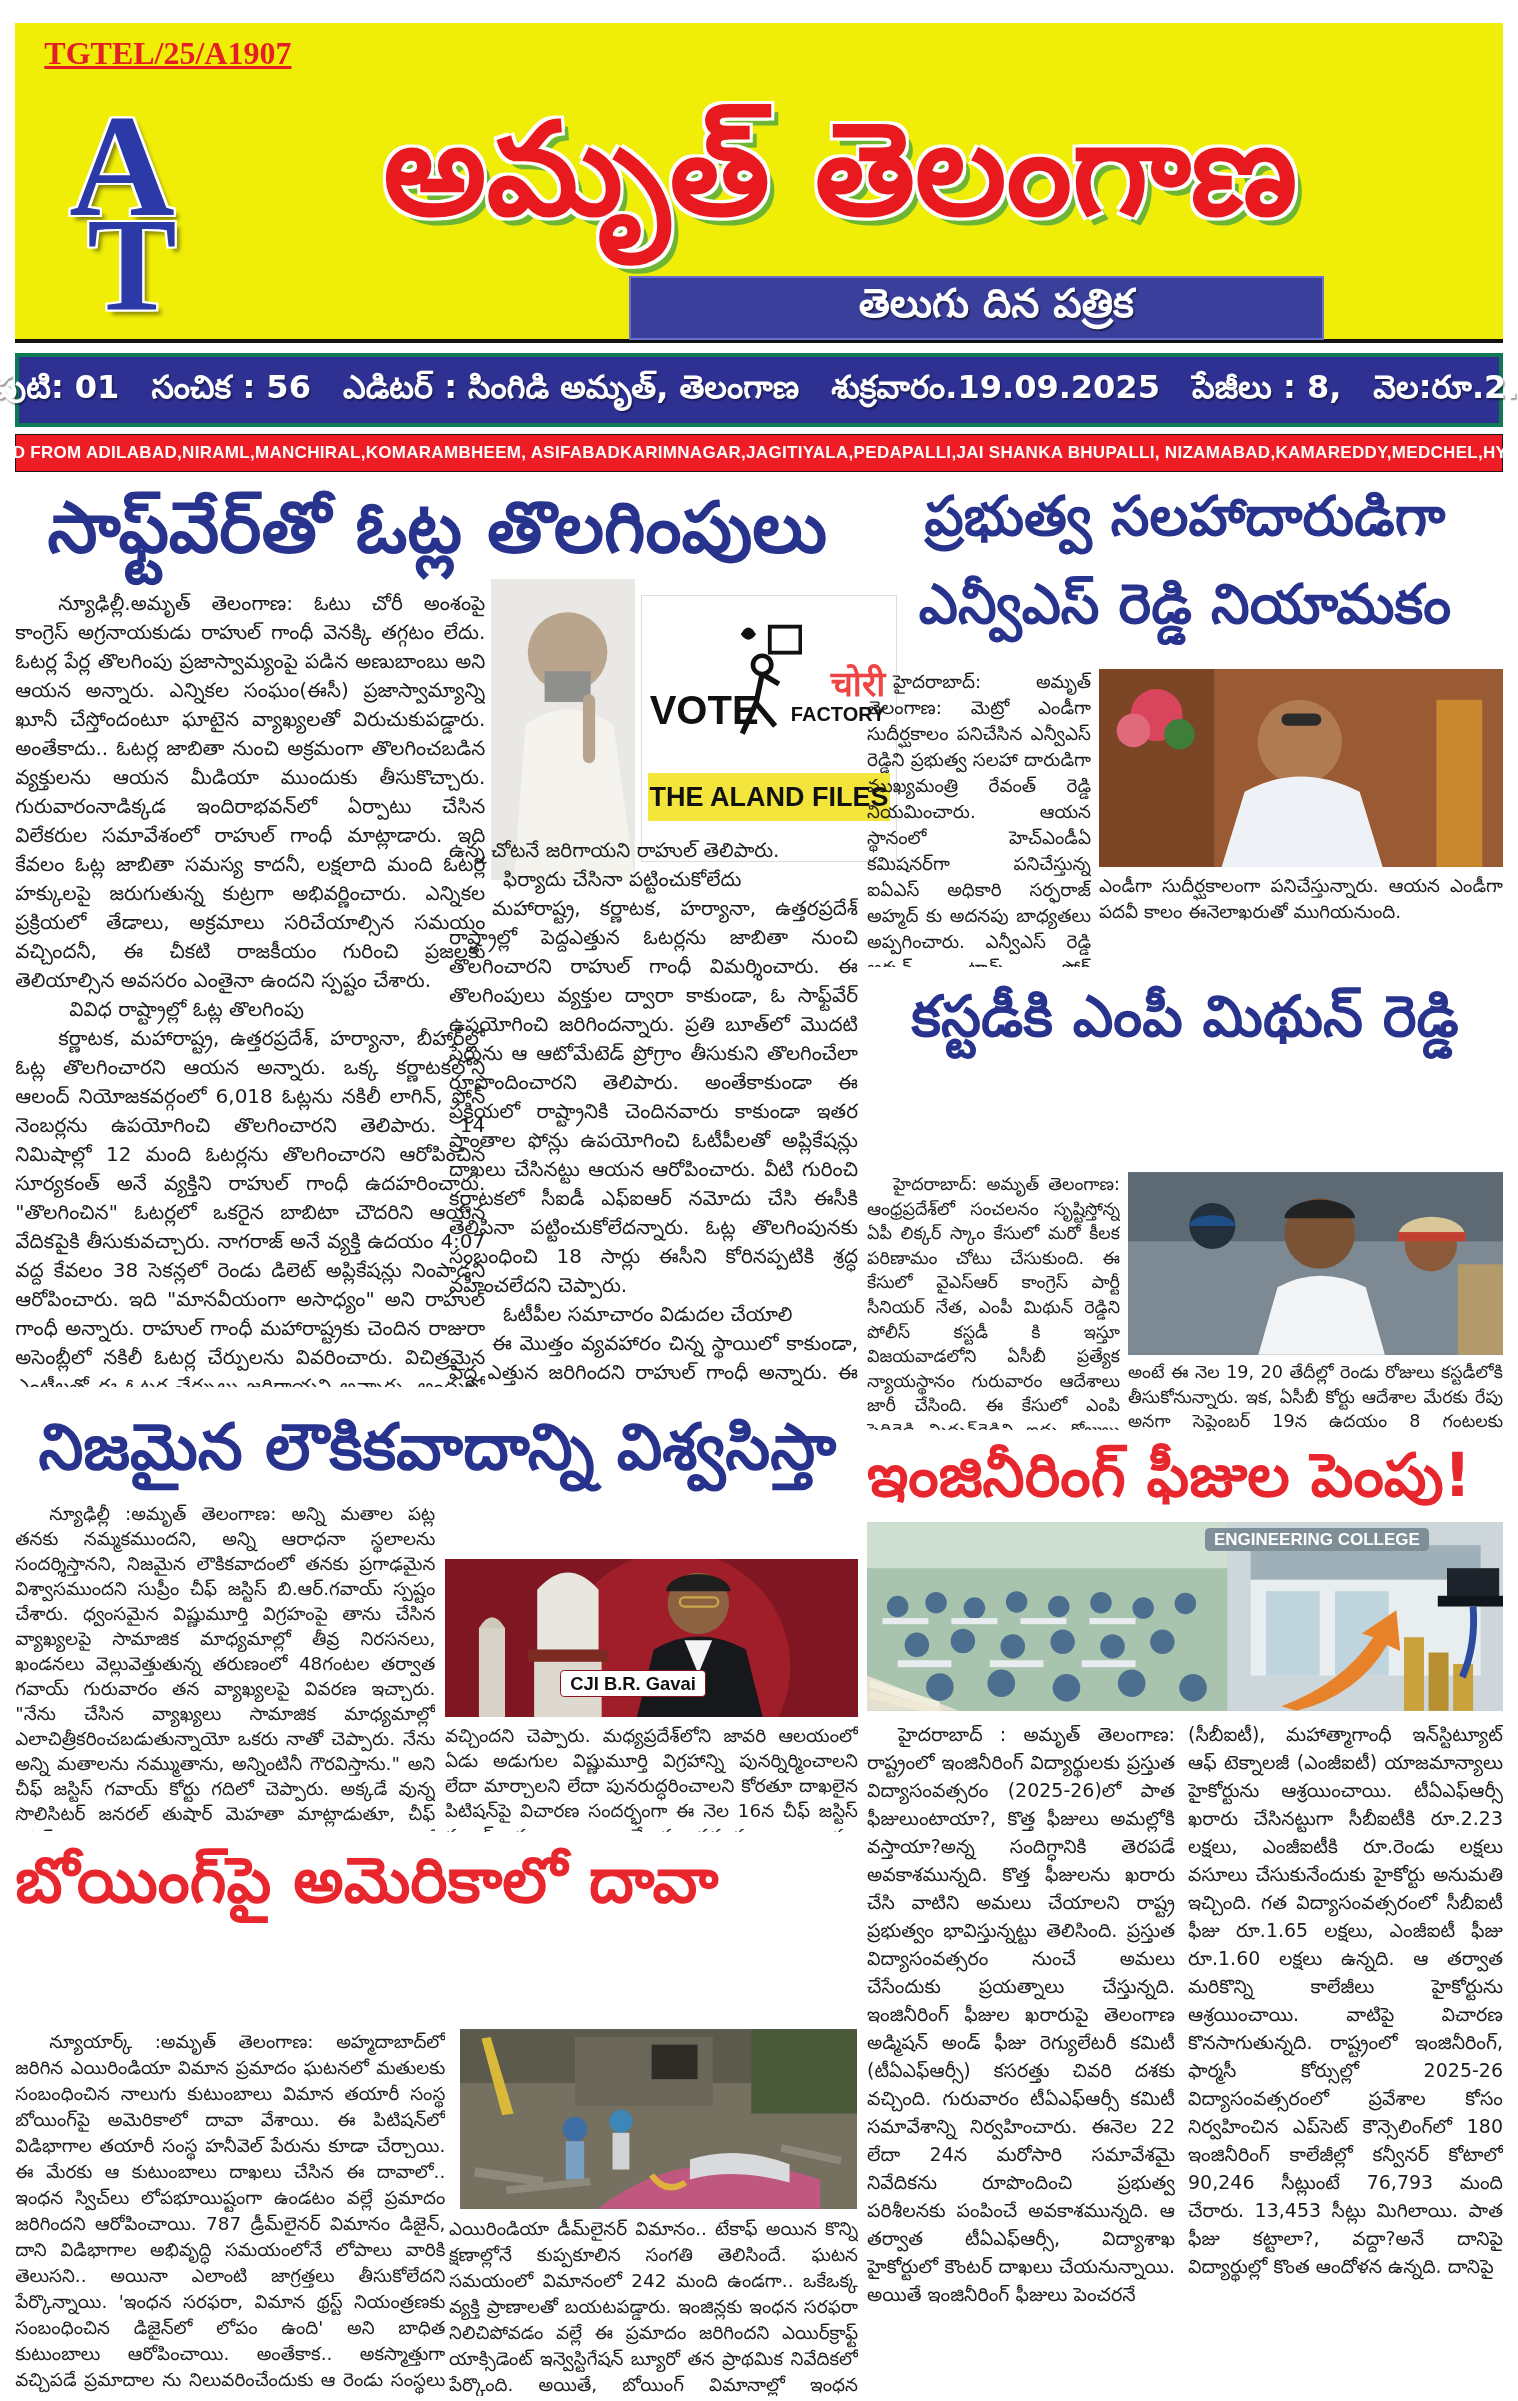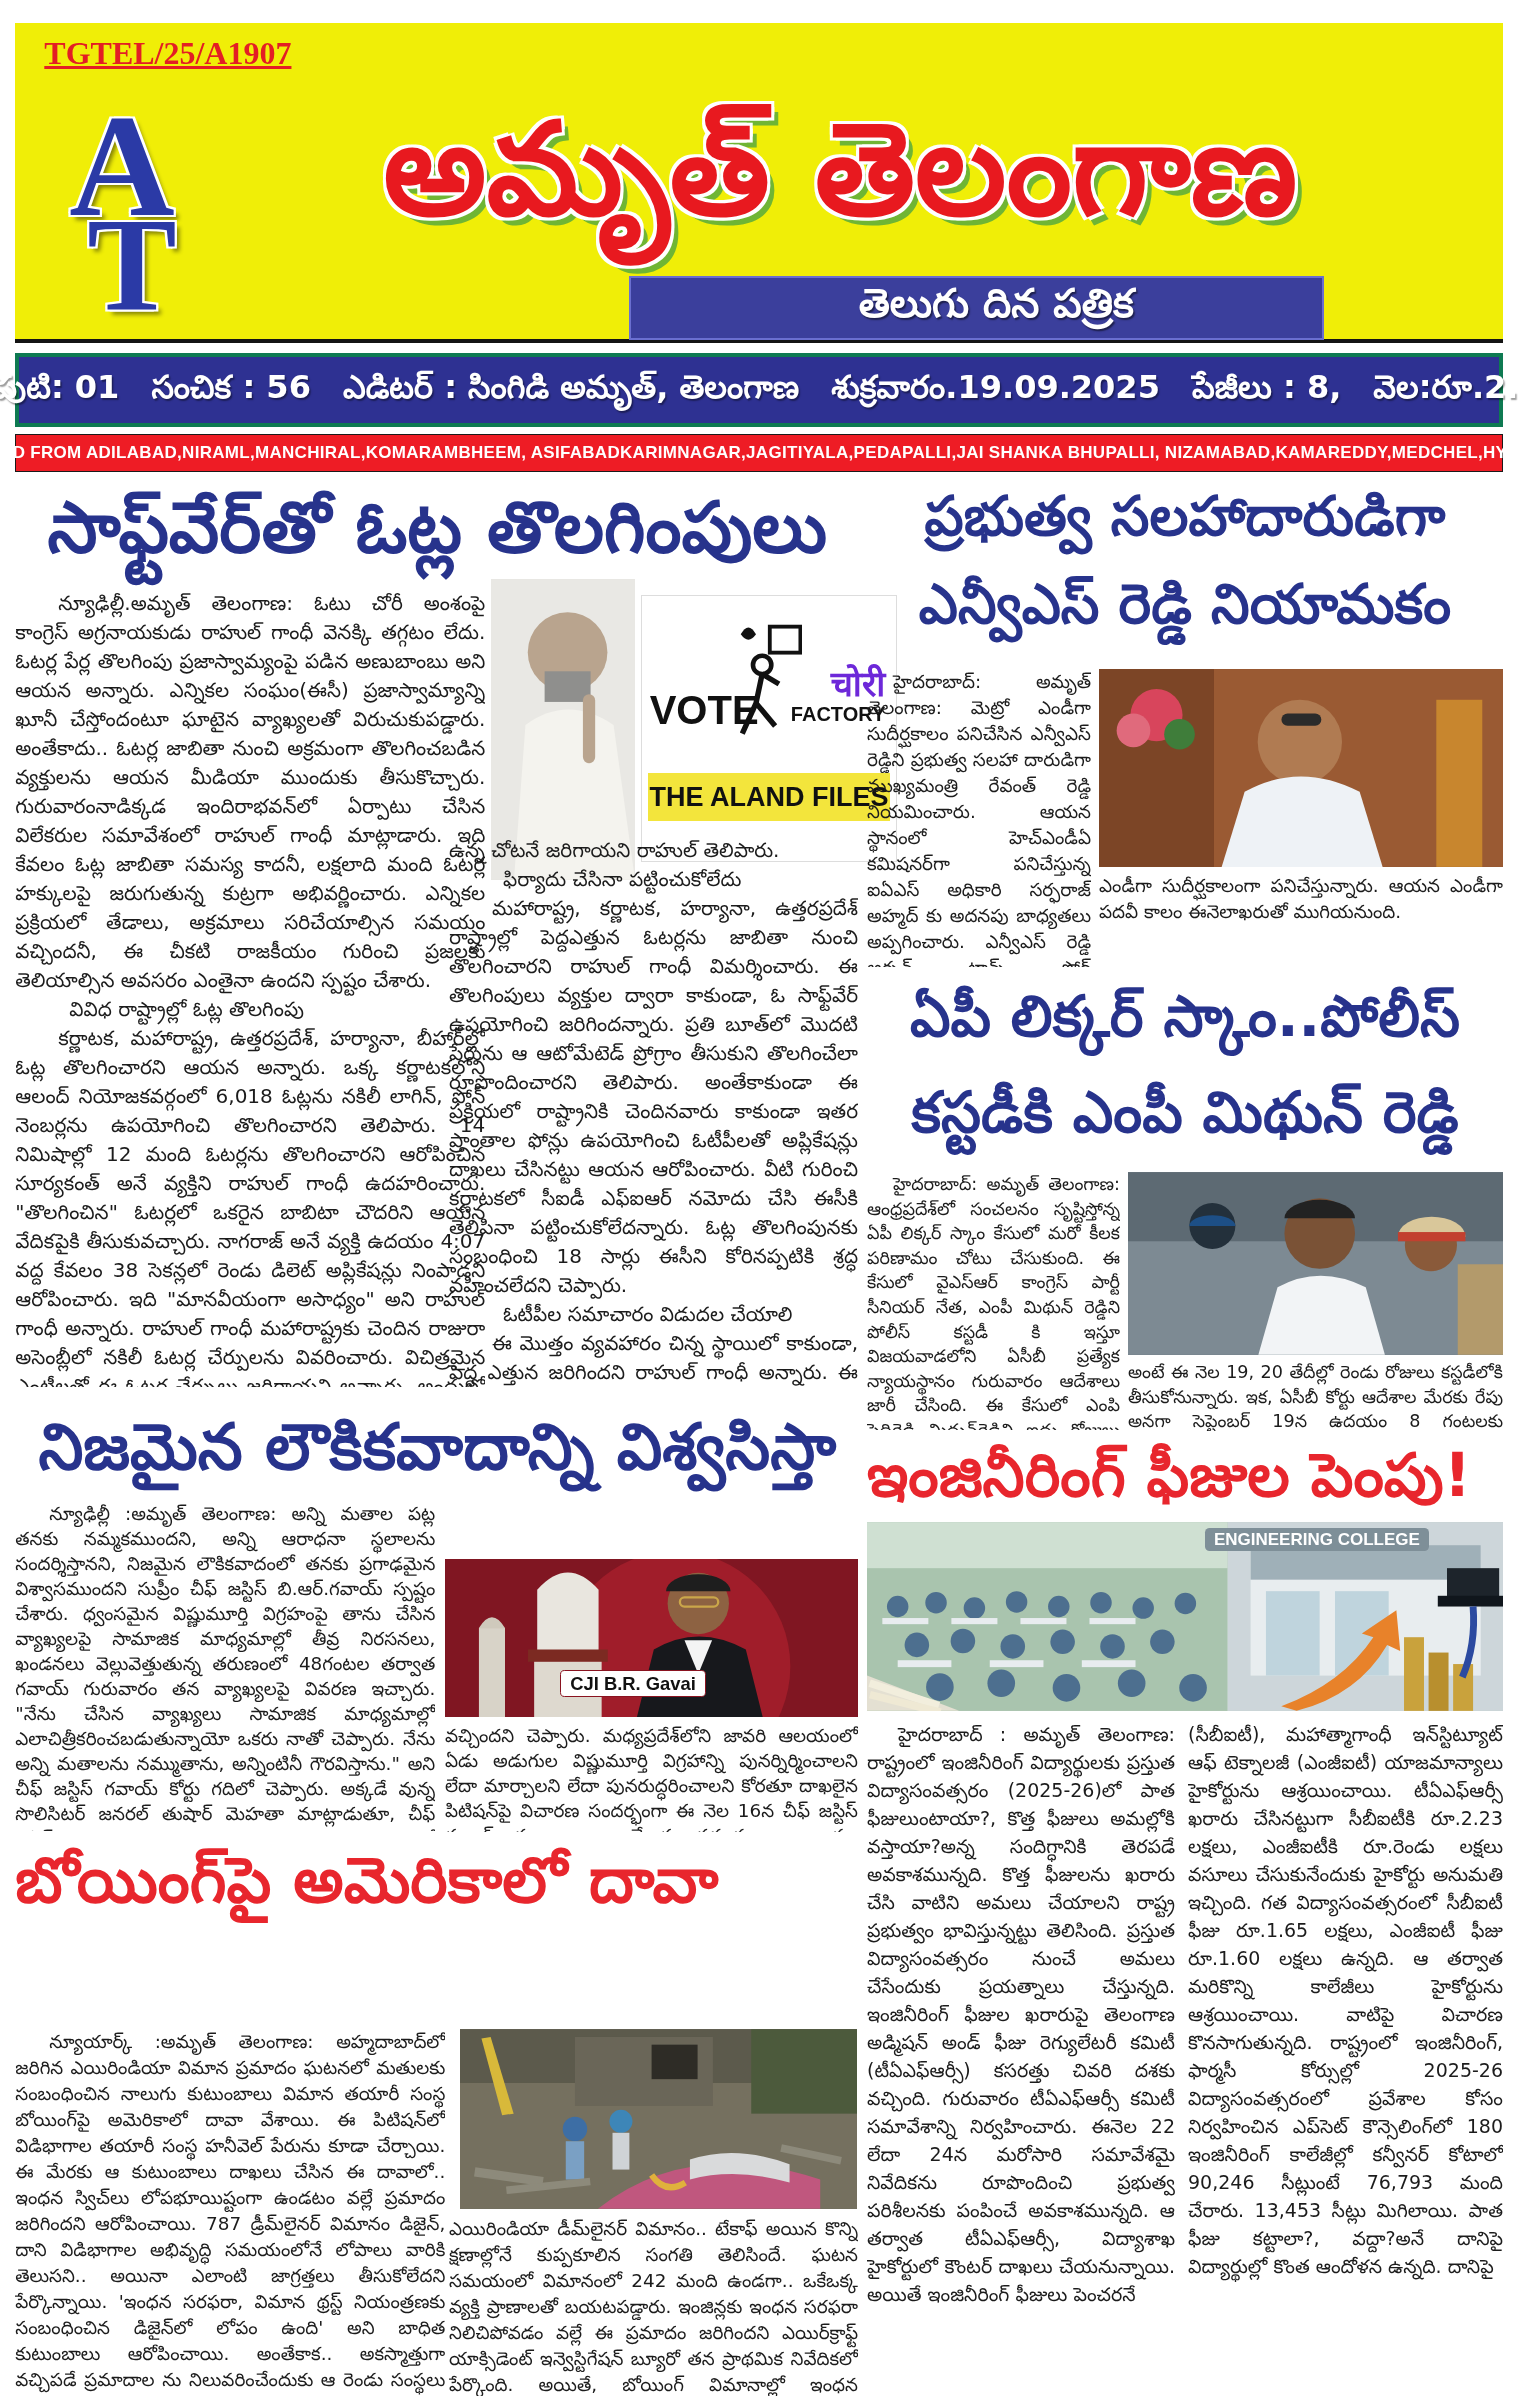--- a/index.html
+++ b/index.html
@@ -97,21 +97,21 @@
 
 <div class="photo" style="left:641px;top:595px;width:216px;height:265px;background:#ffffff;border:0.8px solid #dddddd;padding-left:38px;">
   <span style="position:absolute;left:7.7px;top:92px;font-size:40px;font-weight:bold;color:#111;
         font-family:'Liberation Sans',sans-serif;">VOTE</span>
   <svg width="69" height="130" viewBox="0 0 90 170" style="position:absolute;left:91px;top:23px;">
     <circle cx="38" cy="60" r="12" fill="none" stroke="#111" stroke-width="6"></circle>
     <path d="M38 72 L30 110 L12 150 M30 110 L55 140 M38 72 L60 85 M60 40 L75 20" stroke="#111" stroke-width="7" fill="none"></path>
     <rect x="48" y="10" width="40" height="34" fill="#fff" stroke="#111" stroke-width="5"></rect>
     <path d="M10 20 q10 -18 20 0 q-10 14 -20 0" fill="#111"></path>
   </svg>
-  <span style="position:absolute;right:10.7px;top:63px;font-size:35px;font-weight:bold;color:#6d28d9;
+  <span style="position:absolute;right:10.7px;top:63px;font-size:35px;font-weight:bold;color:#ef4444;
         font-family:'DejaVu Sans',sans-serif;">चोरी</span>
   <span style="position:absolute;right:10.7px;top:107px;font-size:20px;font-weight:bold;color:#111;
         font-family:'Liberation Sans',sans-serif;">FACTORY</span>
   <div style="position:absolute;left:6.1px;right:6.1px;bottom:40px;height:48px;background:#f3e53c;
        display:flex;align-items:center;justify-content:center;">
     <span style="font-size:27px;font-weight:bold;color:#111;font-family:'Liberation Sans',sans-serif;">THE ALAND FILES</span>
   </div>
 </div>
 
 <div class="abs body-col" style="left:449px;top:836px;width:409px;height:551px;">
@@ -143,21 +143,20 @@
     <circle cx="262" cy="95" r="55" fill="#b07b52"></circle>
     <path d="M160 258 L190 160 Q262 120 340 160 L370 258 Z" fill="#eef2f6"></path>
     <rect x="238" y="58" width="52" height="16" rx="8" fill="#2b2b2b"></rect>
   </svg>
 </div>
 <div class="abs body-col sm" style="left:1099px;top:873px;width:404px;height:86px;">
   <p style="text-indent:0;">ఎండీగా సుదీర్ఘకాలంగా పనిచేస్తున్నారు. ఆయన ఎండీగా పదవీ కాలం ఈనెలాఖరుతో ముగియనుంది.</p>
 </div>
 
 <div class="abs hl-navy" style="left:867px;top:968px;width:636px;height:192px;font-size:57px;line-height:96px;">
-  <div>ఏపీ లిక్కర్ స్కాం..పోలీస్</div>
   <div>కస్టడీకి ఎంపీ మిథున్ రెడ్డి</div>
 </div>
 
 <div class="abs body-col xs" style="left:867px;top:1172px;width:253px;height:258px;">
   <p style="text-indent:26px;">హైదరాబాద్: అమృత్ తెలంగాణ: ఆంధ్రప్రదేశ్‌లో సంచలనం సృష్టిస్తోన్న ఏపీ లిక్కర్ స్కాం కేసులో మరో కీలక పరిణామం చోటు చేసుకుంది. ఈ కేసులో వైఎస్ఆర్ కాంగ్రెస్ పార్టీ సీనియర్ నేత, ఎంపీ మిథున్ రెడ్డిని పోలీస్ కస్టడీ కి ఇస్తూ విజయవాడలోని ఏసీబీ ప్రత్యేక న్యాయస్థానం గురువారం ఆదేశాలు జారీ చేసింది. ఈ కేసులో ఎంపి పెద్దిరెడ్డి మిథున్‌రెడ్డిని ఐదు రోజులు కస్టడీకి ఇవ్వాలని కోరుతూ సిట్ ఏసీబీ కోర్టులో పిటిషన్ దాఖలు చేసింది. అయితే, సిట్ పిటిషన్‌పై నేడు ఏసిబి హైకోర్టు విచారణ చేపట్టింది. మిథున్‌రెడ్డిని రెండు రోజుల పాటు కస్టడీకి ఇస్తూ కోర్టు ఆదేశాలు జారీ చేసింది. దీంతో రెండు రోజుల పాటు</p>
 </div>
 
 <div class="photo" style="left:1128px;top:1172px;width:375px;height:183px;background:#6d7b85;">
   <svg width="375" height="183" viewBox="0 0 489 238">
     <rect width="489" height="238" fill="#7d8a93"></rect>

